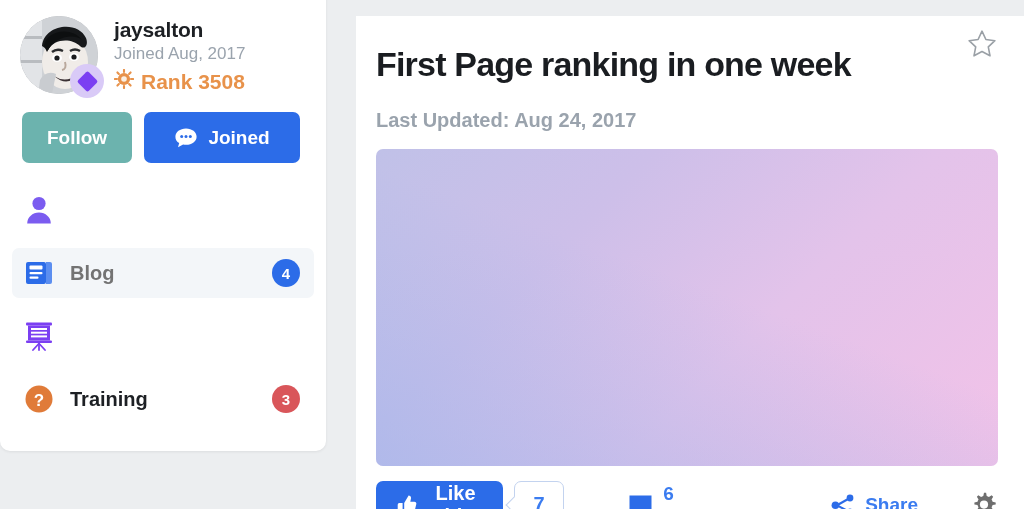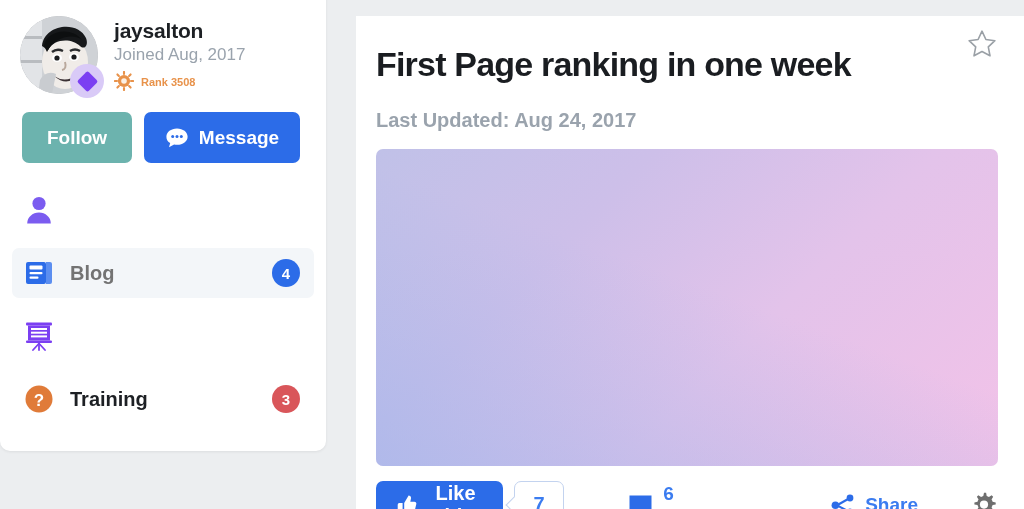--- a/index.html
+++ b/index.html
@@ -88,21 +88,21 @@
     font-size: 17px;
     color: #9aa3ad;
     margin-top: 3px;
     line-height: 1.2;
   }
   .rank-line {
     display: flex;
     align-items: center;
     margin-top: 5px;
     color: #e8924a;
-    font-size: 11px;
+    font-size: 21px;
     font-weight: bold;
   }
   .rank-line .sun { margin-right: 7px; display:block; }
 
   .btn-row {
     display: flex;
     padding: 18px 0 0 22px;
     gap: 12px;
     align-items: center;
   }
@@ -368,21 +368,21 @@
         <span style="display:flex">
           <svg width="24" height="22" viewBox="0 0 24 22" aria-hidden="true">
             <path d="M12 1.6c6 0 10.6 3.6 10.6 8.1S18 17.8 12 17.8c-1 0-2-.1-2.9-.3L4 20.3l1.2-4.2C2.7 14.6 1.4 12.5 1.4 9.7 1.4 5.2 6 1.6 12 1.6Z" fill="#ffffff"></path>
             <g fill="#2c6ce8">
               <circle cx="7.7" cy="9.6" r="1.5"></circle>
               <circle cx="12" cy="9.6" r="1.5"></circle>
               <circle cx="16.3" cy="9.6" r="1.5"></circle>
             </g>
           </svg>
         </span>
-        <span>Message</span>
+        <span>Joined</span>
       </button>
     </div>
 
     <nav class="nav">
 
       <div class="nav-item">
         <span class="nav-icon">
           <svg width="28" height="30" viewBox="0 0 28 30" aria-hidden="true">
             <circle cx="14" cy="8.5" r="6.6" fill="#7b5cf0"></circle>
             <path d="M2.2 28.5c0-6.3 5.3-11 11.8-11s11.8 4.7 11.8 11Z" fill="#7b5cf0"></path>

